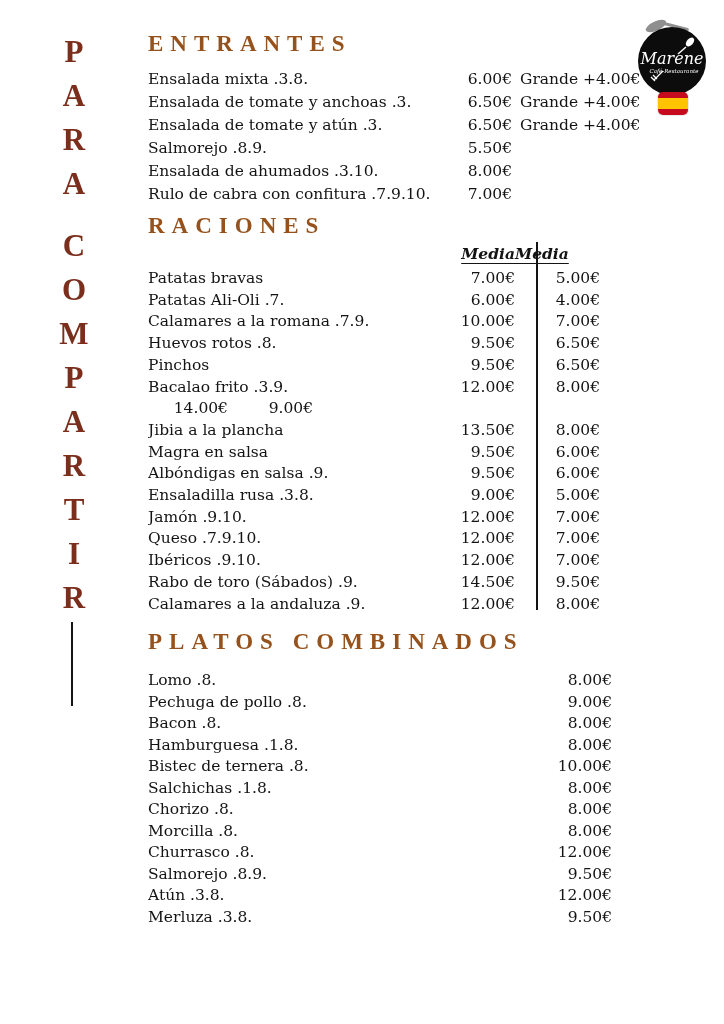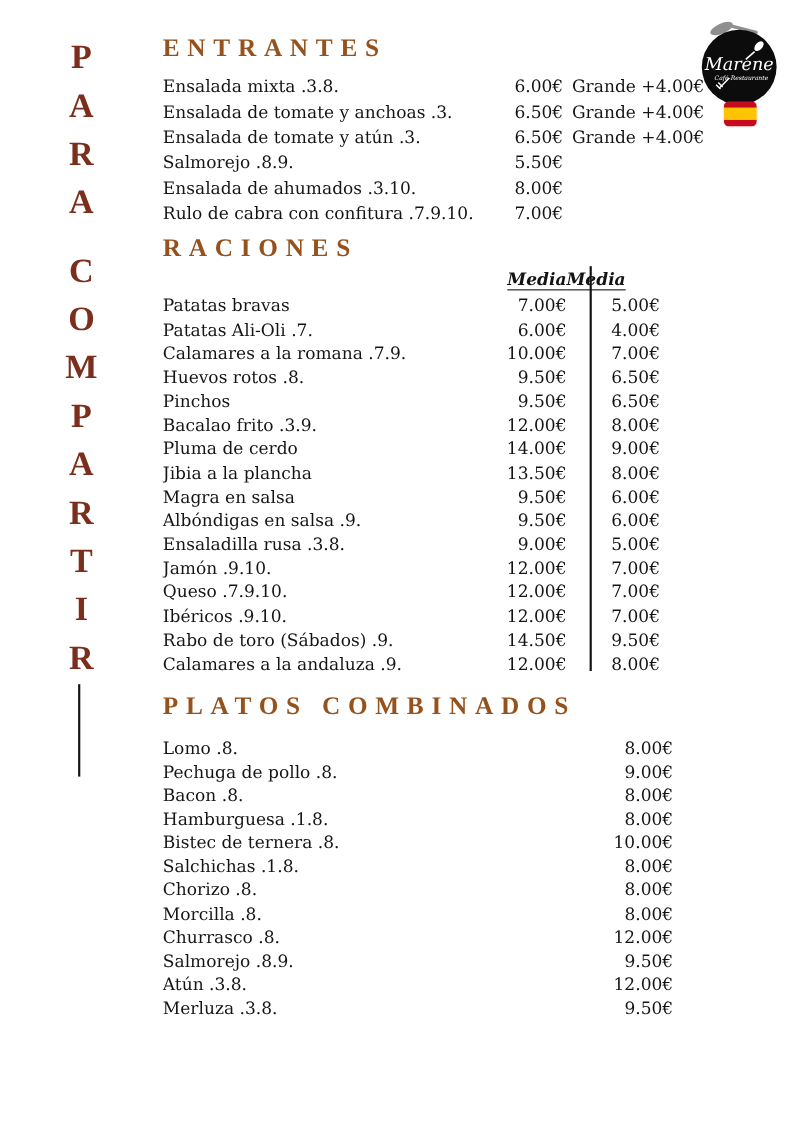--- a/index.html
+++ b/index.html
@@ -175,21 +175,20 @@
           <span class="item-name">Pinchos</span>
           <span class="price entera-price">9.50€</span>
           <span class="price media-price">6.50€</span>
         </div>
         <div class="menu-row rac-row">
           <span class="item-name">Bacalao frito .3.9.</span>
           <span class="price entera-price">12.00€</span>
           <span class="price media-price">8.00€</span>
         </div>
         <div class="menu-row rac-row">
-          <span class="item-name">Pluma de cerdo</span>
           <span class="price entera-price">14.00€</span>
           <span class="price media-price">9.00€</span>
         </div>
         <div class="menu-row rac-row">
           <span class="item-name">Jibia a la plancha</span>
           <span class="price entera-price">13.50€</span>
           <span class="price media-price">8.00€</span>
         </div>
         <div class="menu-row rac-row">
           <span class="item-name">Magra en salsa</span>

